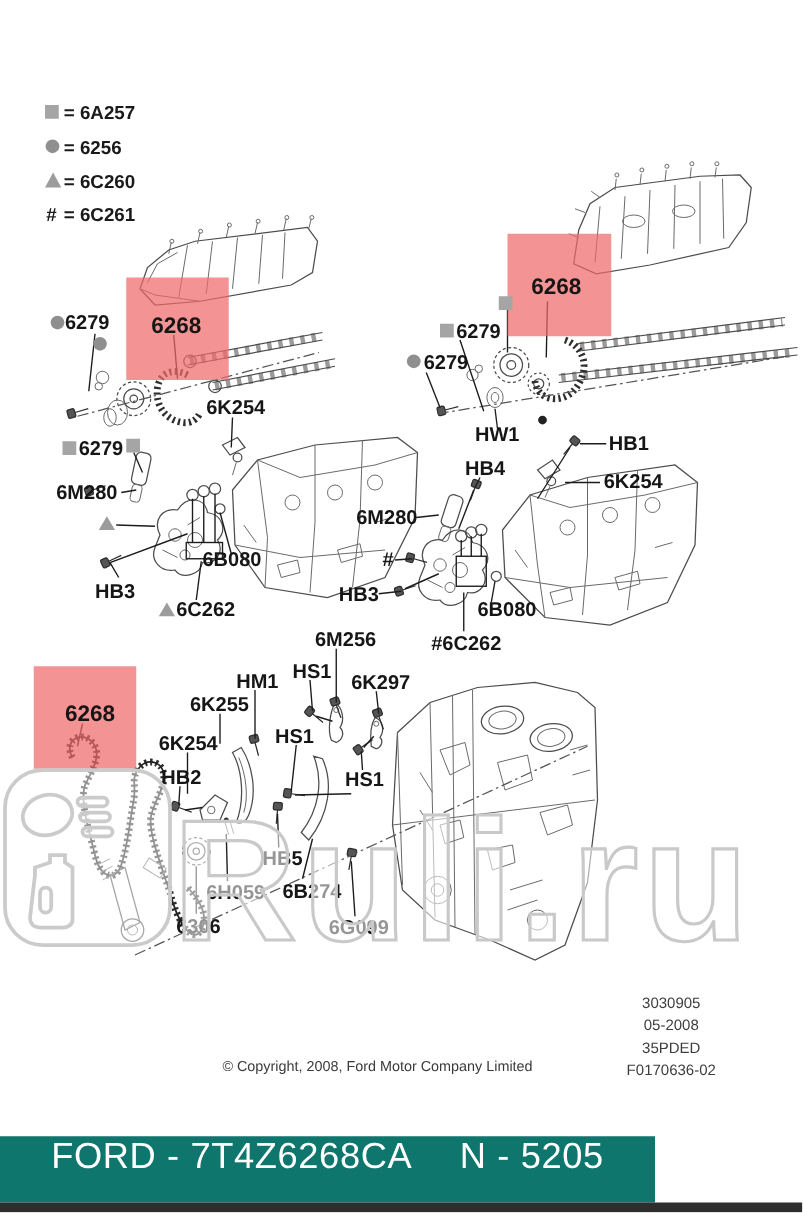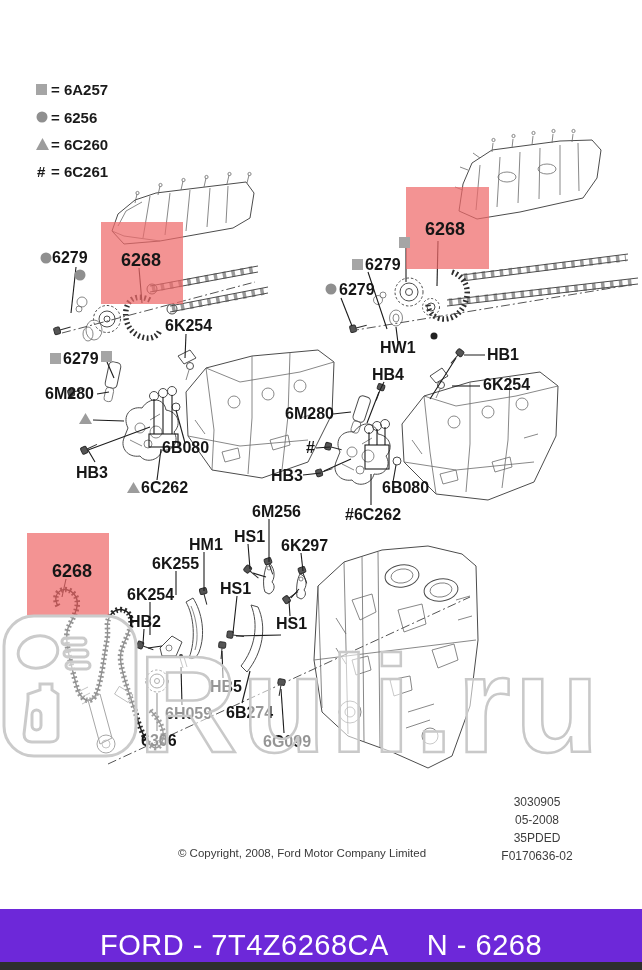--- a/index.html
+++ b/index.html
@@ -16,22 +16,22 @@
   .ln2{fill:none;stroke:#6a6a6a;stroke-width:.8}
   .lead{fill:none;stroke:#1c1c1c;stroke-width:1.1}
   .dashdot{fill:none;stroke:#555;stroke-width:1;stroke-dasharray:9 3 2 3}
   .camshade{fill:none;stroke:#7a7a7a;stroke-width:7;stroke-dasharray:3.5 5.5;opacity:.75}
   .chain{fill:none;stroke:#2f2f2f;stroke-width:5.5;stroke-dasharray:1.8 2.6}
   .chaincore{fill:none;stroke:#222;stroke-width:1.4}
   .boltuse{stroke:#2e2e2e;fill:#555;stroke-width:1}
   .wm{fill:rgba(255,255,255,.5);stroke:#cbcbcb;stroke-width:3}
   .wm-text{font-weight:bold;font-size:138px;fill:rgba(255,255,255,.55);
            stroke:#c9c9c9;stroke-width:2.5px;letter-spacing:4px}
-  .bottom-bar{position:absolute;left:0;top:909px;width:642px;height:53px;background:#6d28d9;
-              display:flex;align-items:flex-end;justify-content:center;gap:38px}
+  .bottom-bar{position:absolute;left:0;top:909px;width:524px;height:53px;background:#0f766e;
+              display:flex;align-items:flex-start;justify-content:center;gap:38px}
   .bottom-bar span{color:#ffffff;font-size:29px;letter-spacing:.5px}
   .bottom-edge{position:absolute;left:0;top:962px;width:642px;height:8px;background:#2e2e2e}
 </style>
 </head>
 <body>
 
 <div class="page">
 
 <svg id="diagram" width="642" height="909" viewBox="0 0 642 909" xmlns="http://www.w3.org/2000/svg">
 
@@ -388,17 +388,17 @@
     <text class="info-line" x="537" y="824">05-2008</text>
     <text class="info-line" x="537" y="842">35PDED</text>
     <text class="info-line" x="537" y="860">F0170636-02</text>
   </g>
   <text class="copyright" x="302" y="857" text-anchor="middle">© Copyright, 2008, Ford Motor Company Limited</text>
 </svg>
 
 
 <div class="bottom-bar">
   <span>FORD - 7T4Z6268CA</span>
-  <span>N - 6268</span>
+  <span>N - 5205</span>
 </div>
 <div class="bottom-edge"></div>
 
 </div>
 
 </body></html>

